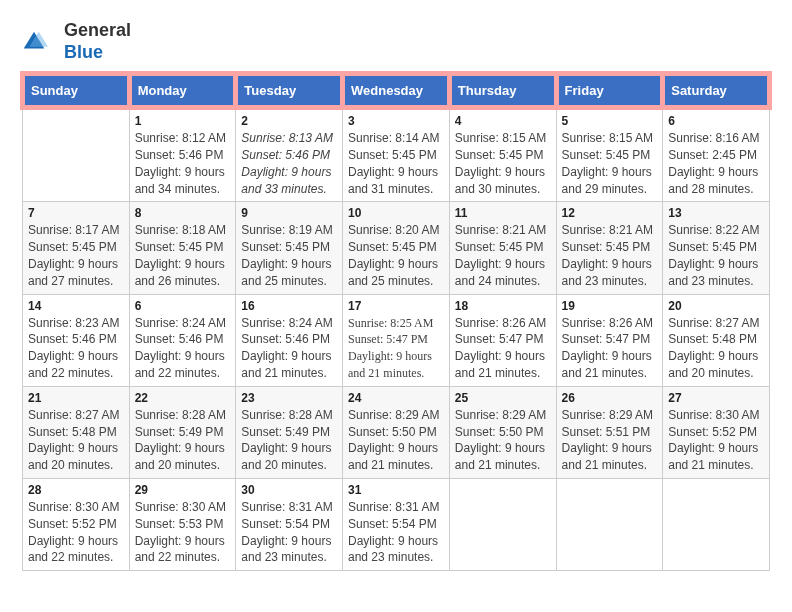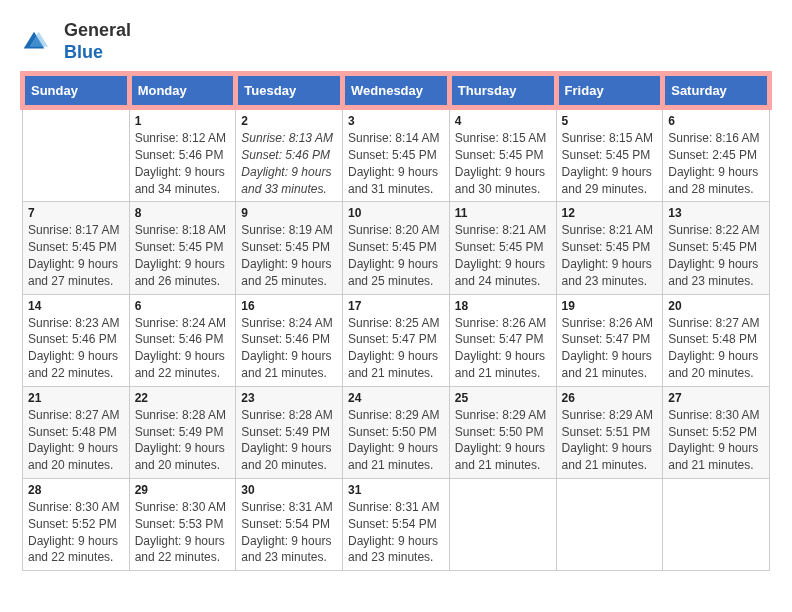--- a/index.html
+++ b/index.html
@@ -230,21 +230,21 @@
           </td>
           <td>
             <span class="day-number">16</span>
             <div class="day-info" style="white-space: pre-line;">Sunrise: 8:24 AM
 Sunset: 5:46 PM
 Daylight: 9 hours
 and 21 minutes.</div>
           </td>
           <td>
             <span class="day-number">17</span>
-            <div class="day-info" style="white-space: pre-line;">Sunrise: 8:25 AM
+            <div class="day-info" style="white-space: pre-line; font-family: Liberation Serif, serif;">Sunrise: 8:25 AM
 Sunset: 5:47 PM
 Daylight: 9 hours
 and 21 minutes.</div>
           </td>
           <td>
             <span class="day-number">18</span>
             <div class="day-info" style="white-space: pre-line;">Sunrise: 8:26 AM
 Sunset: 5:47 PM
 Daylight: 9 hours
 and 21 minutes.</div>

